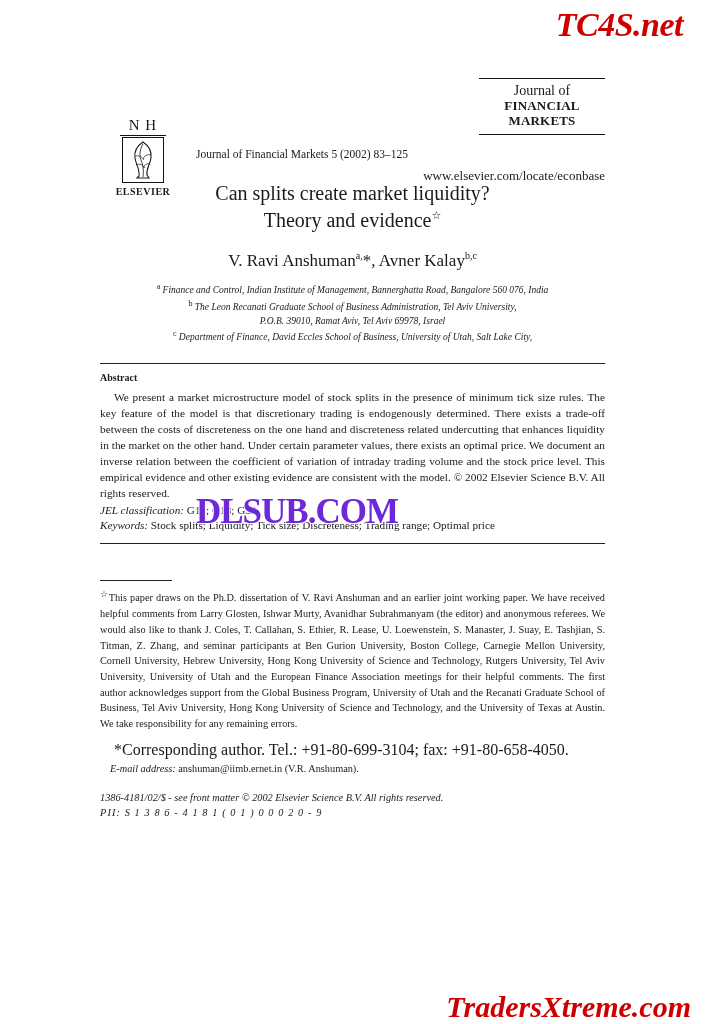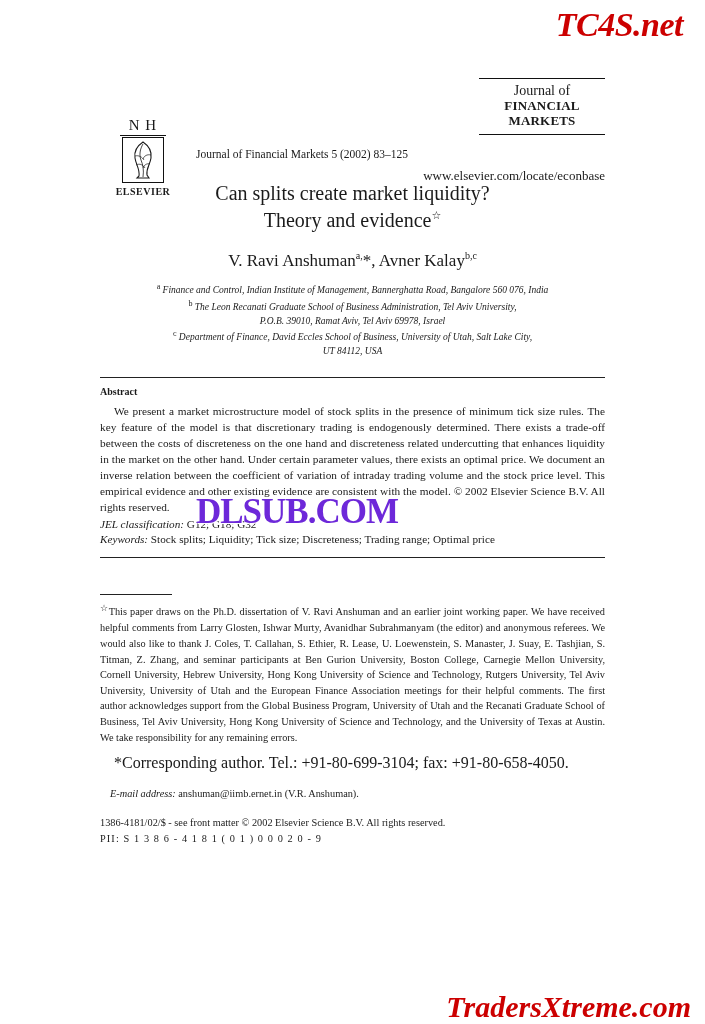--- a/index.html
+++ b/index.html
@@ -221,29 +221,30 @@
     font-size: 9px;
     vertical-align: super;
   }
   .fn-corr {
     font-size: 16px;
     margin-top: 9px;
     text-indent: 14px;
   }
   .fn-email {
     font-size: 10.3px;
-    margin-top: 16px;
+    margin-top: 4px;
     text-indent: 10px;
   }
   .fn-email .it { font-style: italic; }
 
   .footer-lines {
     margin-top: 16px;
     font-size: 10.3px;
     line-height: 1.5;
+    font-style: italic;
   }
   .pii {
     letter-spacing: 1.1px;
   }
 </style>
 </head>
 <body>
 
 <div class="page">
 
@@ -284,21 +285,20 @@
 
   <div class="authors">
     <span>V. Ravi Anshuman</span><sup>a,</sup><span>*</span><span>, Avner Kalay</span><sup>b,c</sup>
   </div>
 
   <div class="affil">
     <div><sup>a</sup> <span>Finance and Control, Indian Institute of Management, Bannerghatta Road, Bangalore 560 076, India</span></div>
     <div><sup>b</sup> <span>The Leon Recanati Graduate School of Business Administration, Tel Aviv University,</span></div>
     <div><span>P.O.B. 39010, Ramat Aviv, Tel Aviv 69978, Israel</span></div>
     <div><sup>c</sup> <span>Department of Finance, David Eccles School of Business, University of Utah, Salt Lake City,</span></div>
-    <div><span>UT 84112, USA</span></div>
   </div>
 
   <div class="rule-thin"></div>
   <div class="abstract-head">Abstract</div>
   <div class="abstract-body">We present a market microstructure model of stock splits in the presence of minimum tick size rules. The key feature of the model is that discretionary trading is endogenously determined. There exists a trade-off between the costs of discreteness on the one hand and discreteness related undercutting that enhances liquidity in the market on the other hand. Under certain parameter values, there exists an optimal price. We document an inverse relation between the coefficient of variation of intraday trading volume and the stock price level. This empirical evidence and other existing evidence are consistent with the model. © 2002 Elsevier Science B.V. All rights reserved.</div>
 
   <div class="meta-line">
     <span class="it">JEL classification:</span>
     <span>G12; G18; G32</span>
   </div>

